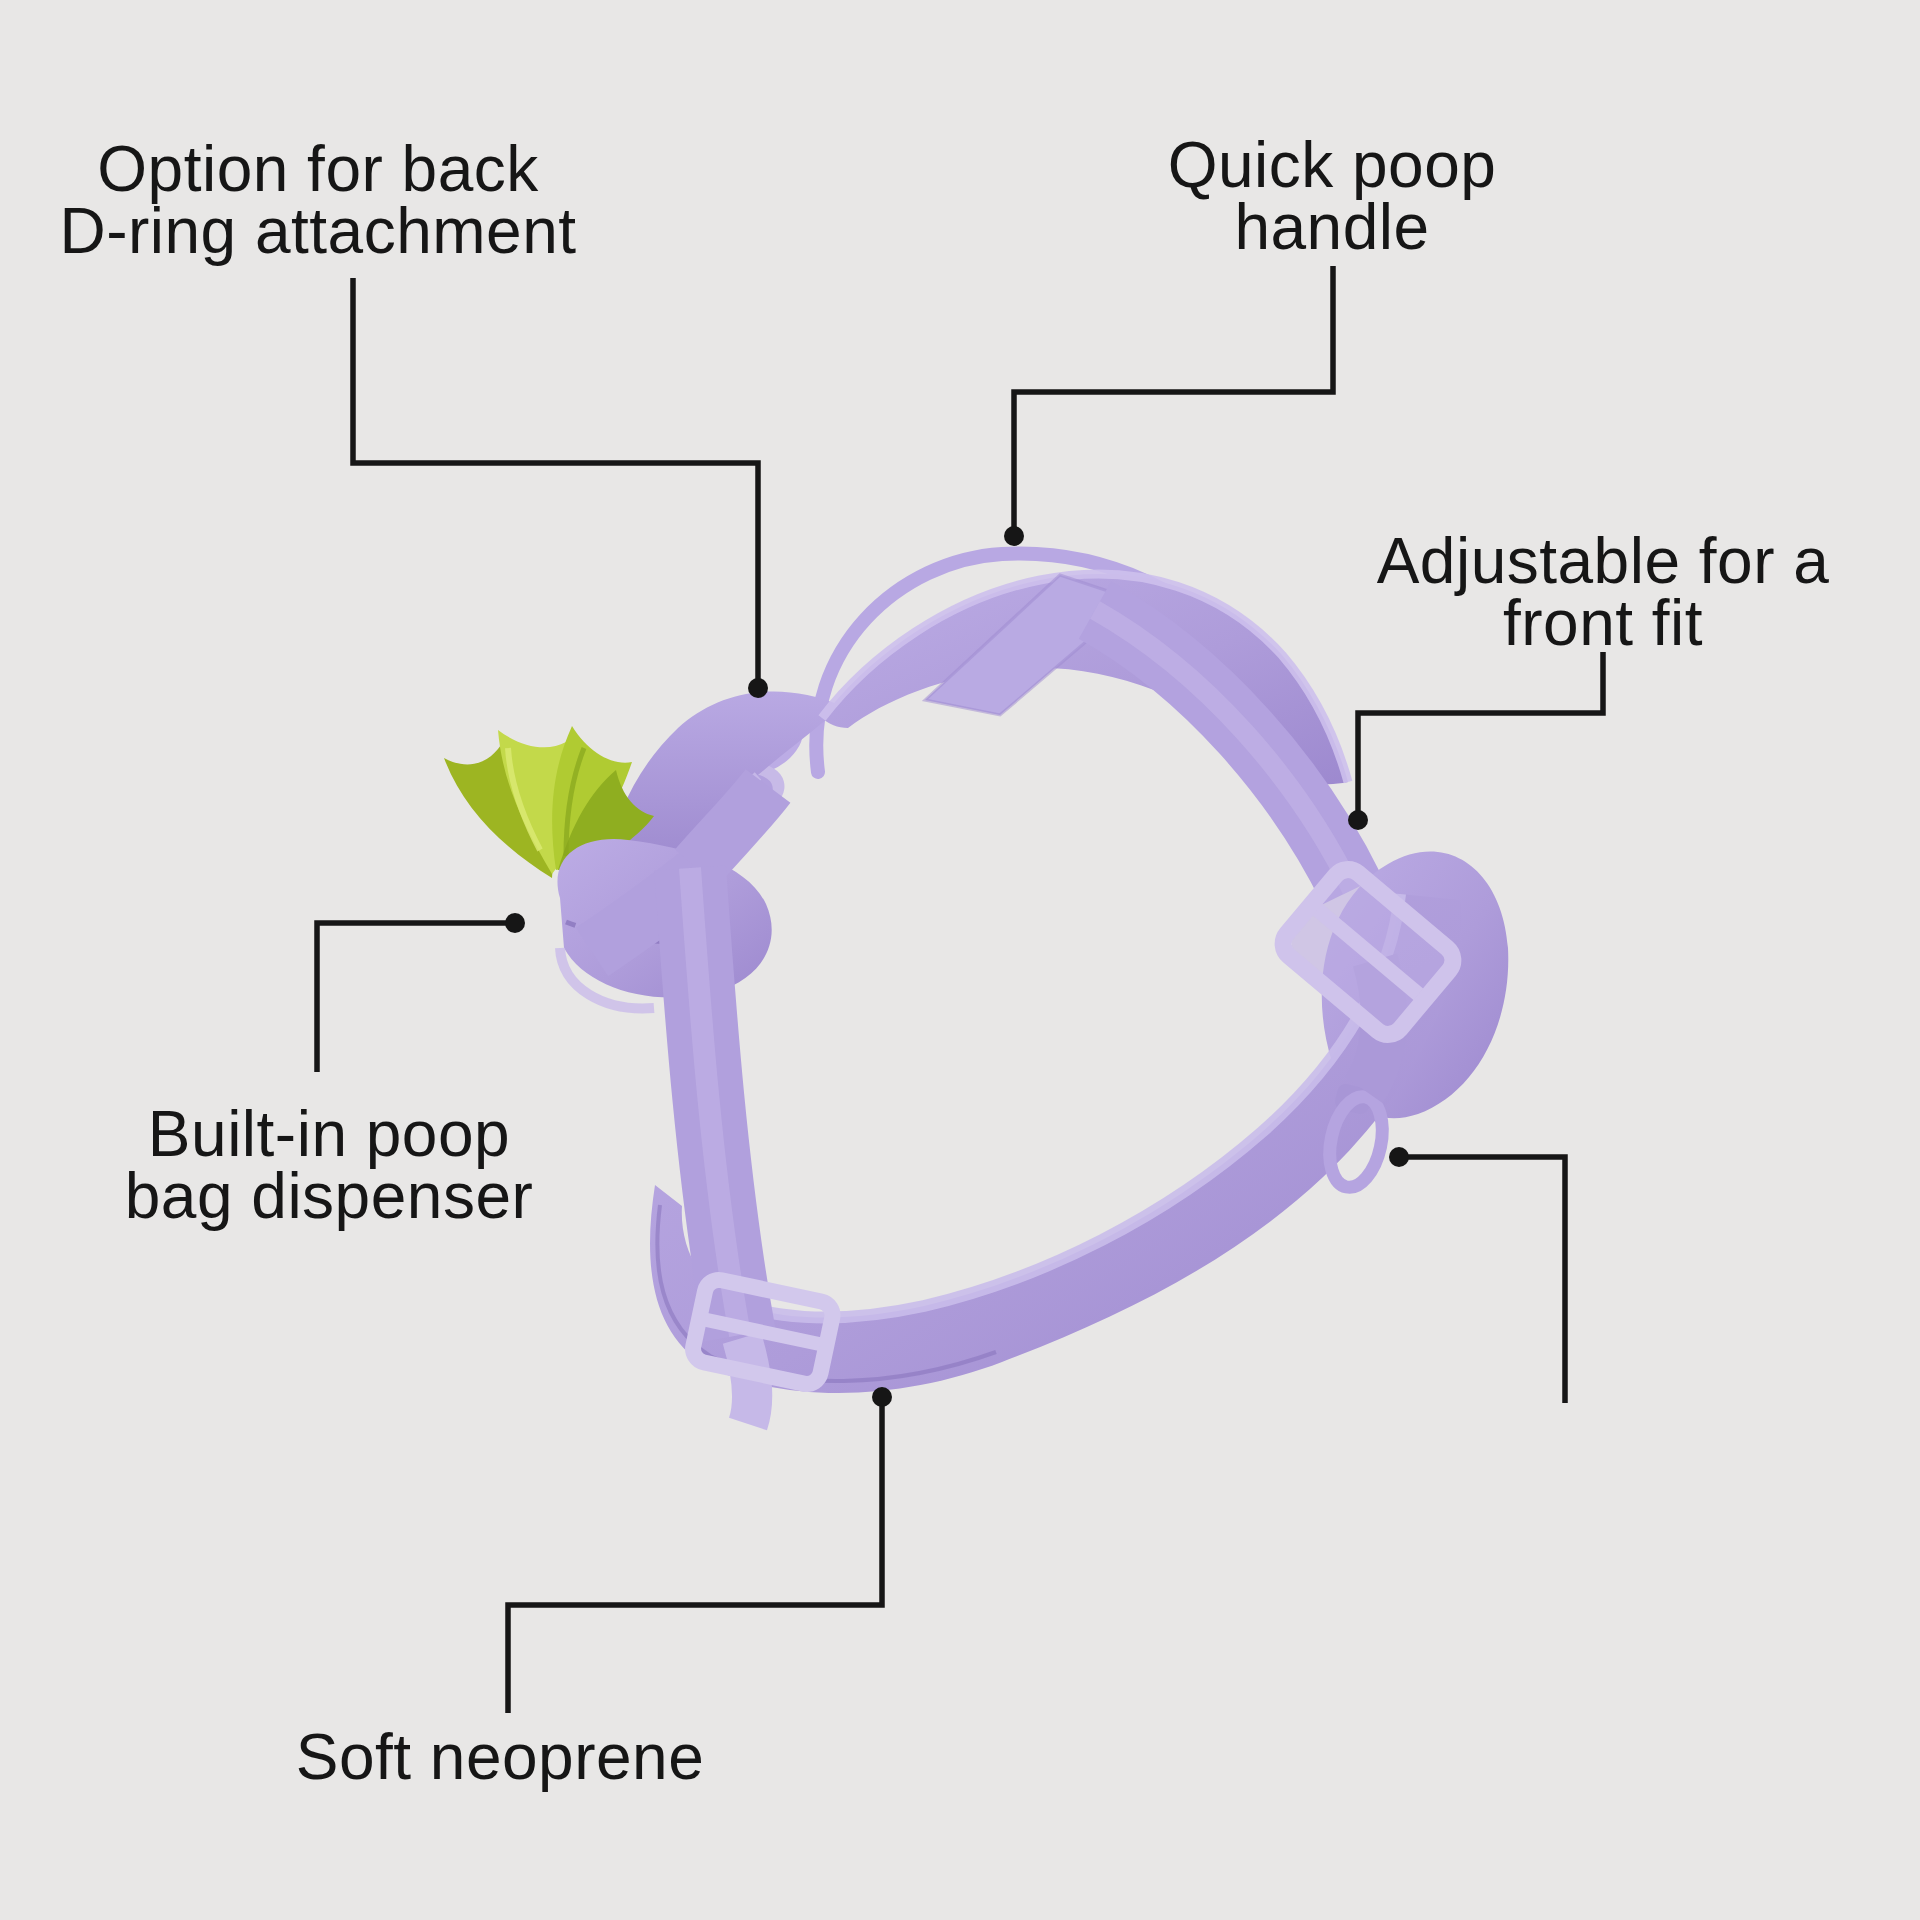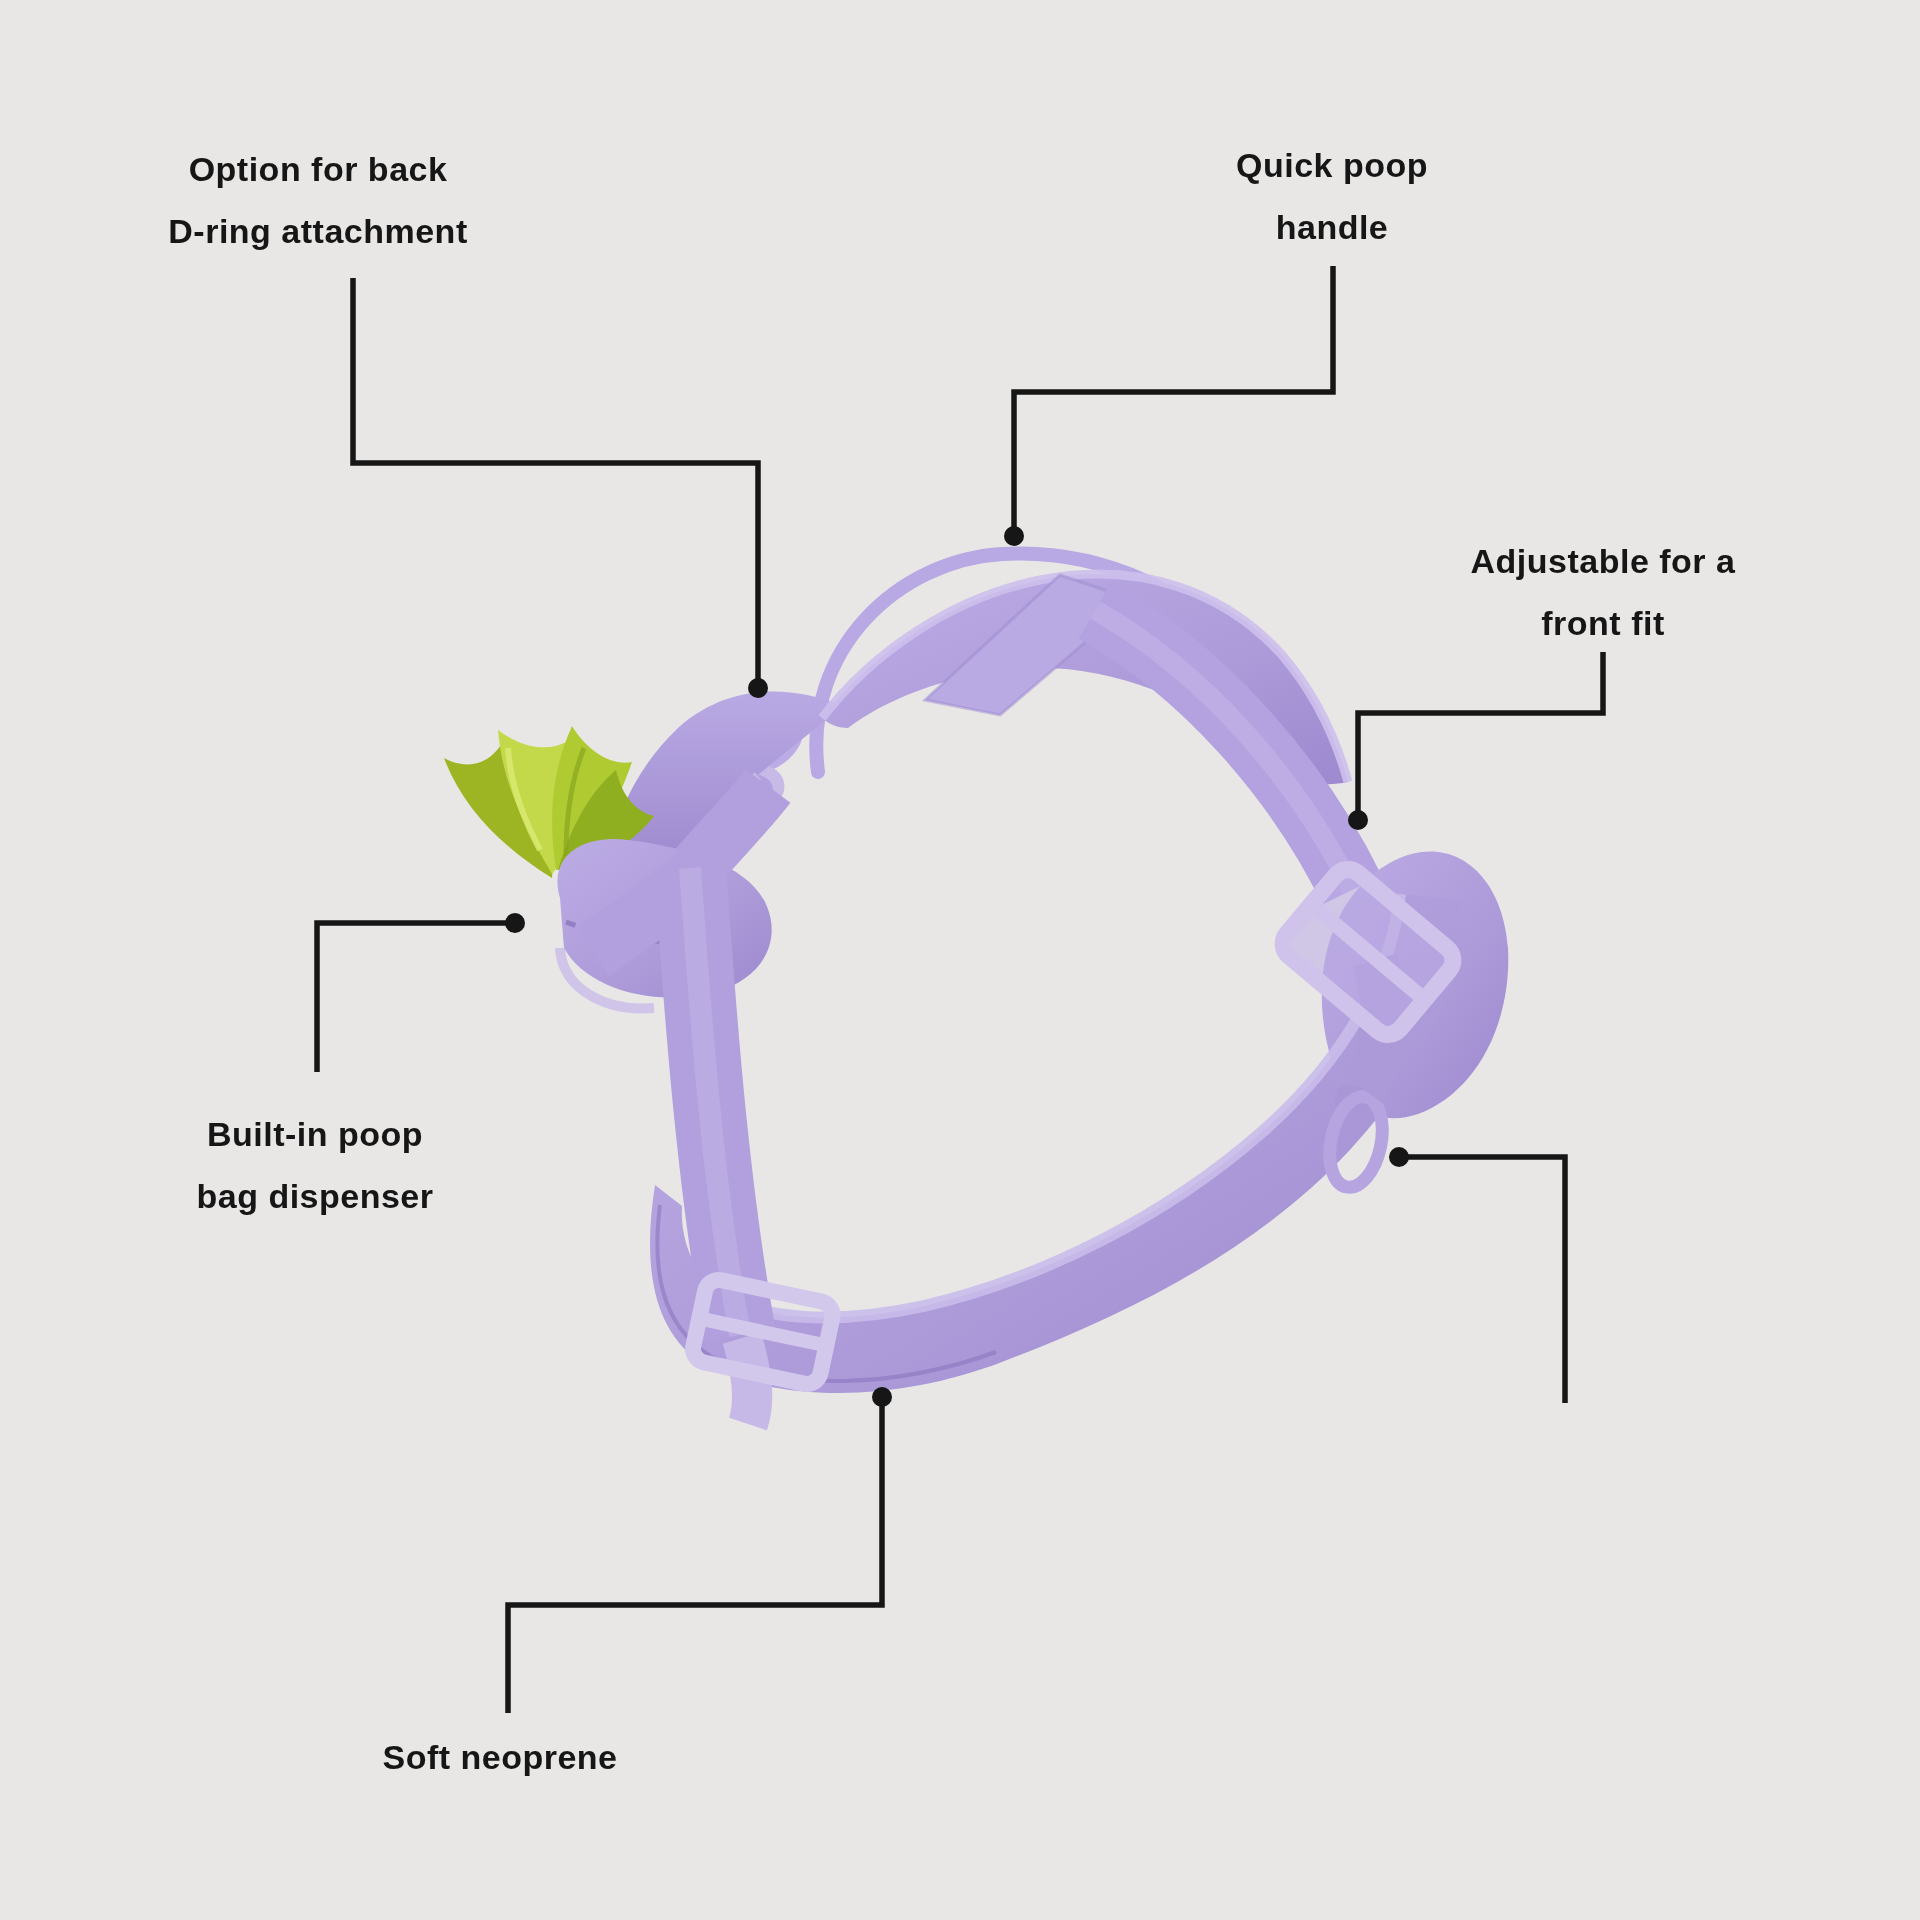--- a/index.html
+++ b/index.html
@@ -4,43 +4,43 @@
 <style>
   html,body{margin:0;padding:0;background:#e8e7e6;}
   .stage{
     position:relative;width:1920px;height:1920px;overflow:hidden;
     background:#e8e7e6;
     font-family:"Liberation Sans",sans-serif;
   }
   .layer{position:absolute;left:0;top:0;width:1920px;height:1920px;}
   .label{
     position:absolute;transform:translate(-50%,-50%);
-    text-align:center;color:#161616;font-size:34px;line-height:62px;
-    white-space:nowrap;font-weight:700;letter-spacing:.5px;
+    text-align:center;color:#161616;font-size:64px;line-height:62px;
+    white-space:nowrap;font-weight:400;letter-spacing:.5px;
   }
   .label span{display:block;}
 </style>
 </head>
 <body>
 
 <div class="stage">
 
   <div class="label" style="left:318px;top:200px;">
     <span>Option for back</span>
     <span>D-ring attachment</span>
   </div>
   <div class="label" style="left:1332px;top:196px;">
     <span>Quick poop</span>
     <span>handle</span>
   </div>
   <div class="label" style="left:1603px;top:592px;">
     <span>Adjustable for a</span>
     <span>front fit</span>
   </div>
-  <div class="label" style="left:315px;top:1165px;">
+  <div class="label" style="left:329px;top:1165px;">
     <span>Built-in poop</span>
     <span>bag dispenser</span>
   </div>
   <div class="label" style="left:500px;top:1757px;">
     <span>Soft neoprene</span>
     <span></span>
   </div>
 
   <svg class="layer" viewBox="0 0 1920 1920">
     <defs>

